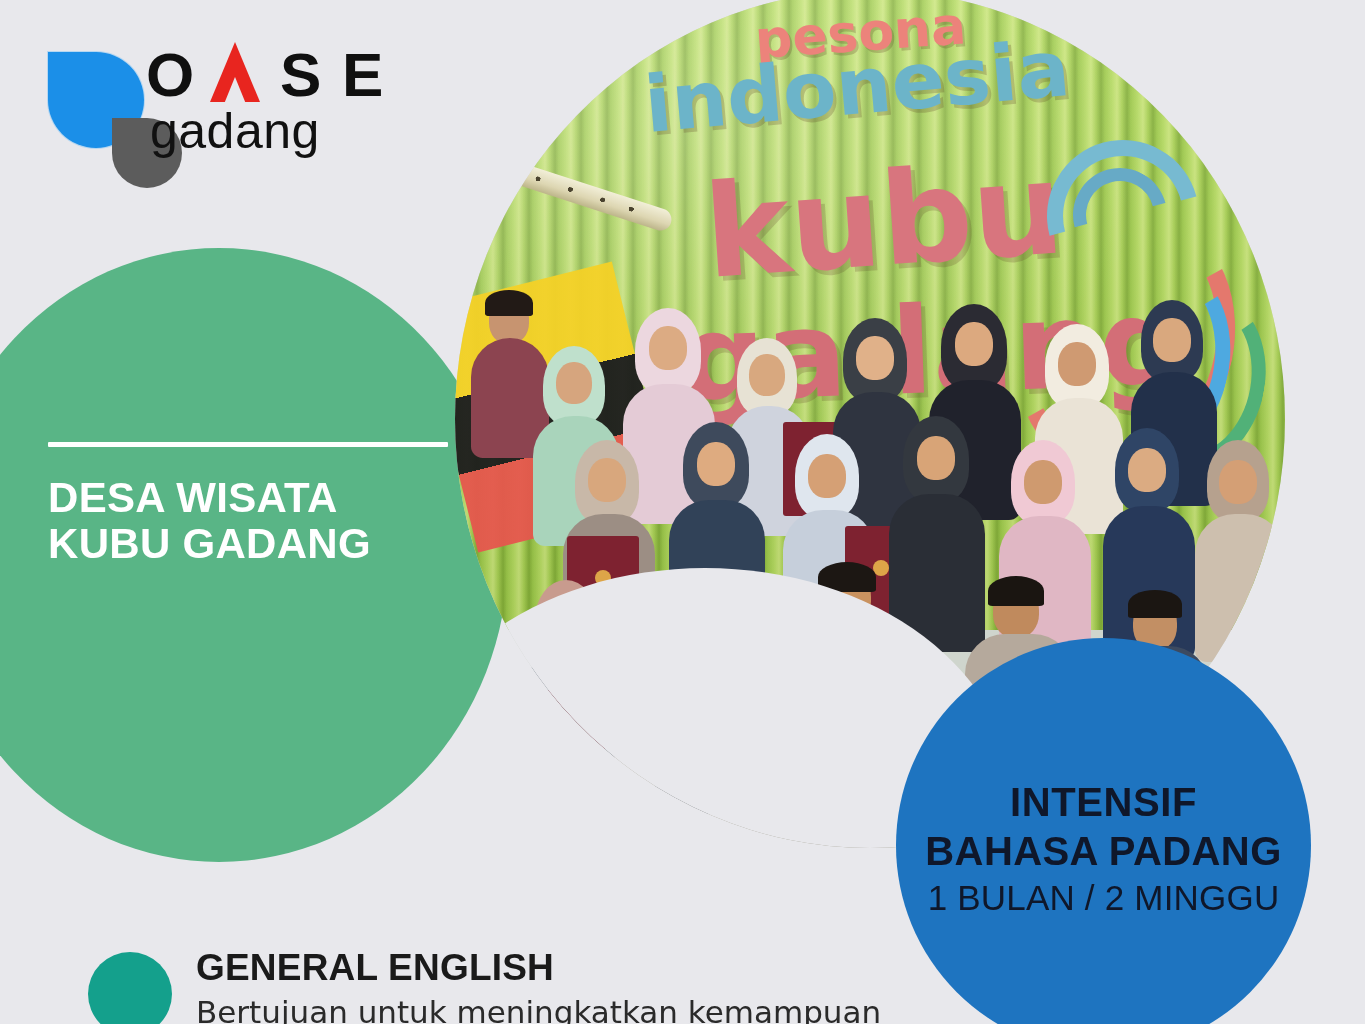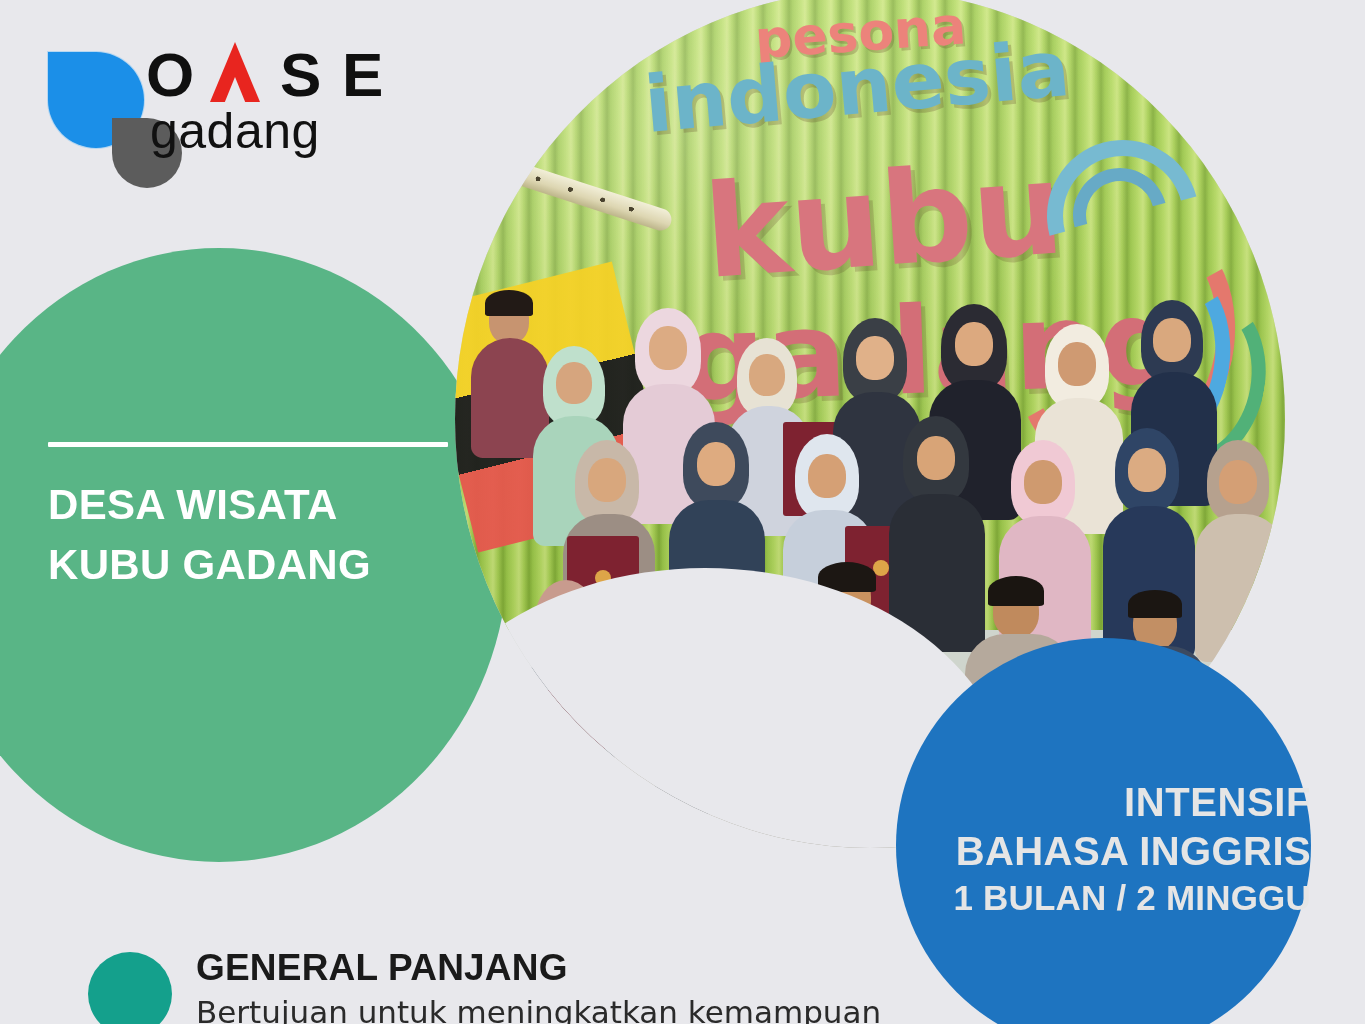--- a/index.html
+++ b/index.html
@@ -59,21 +59,21 @@
     position:absolute;left:-70px;top:248px;width:578px;height:614px;
     background:#59b586;border-radius:50%;
   }
   .green-content{position:absolute;left:118px;top:150px;width:420px;color:#fff;}
   .kg-title{
     font-size:62px;font-weight:700;line-height:64px;letter-spacing:.5px;
     text-transform:uppercase;white-space:pre-line;
   }
   .kg-rule{height:5px;background:#fff;width:400px;margin:44px 0 28px 0;border-radius:1px;}
   .kg-sub{
-    font-size:42px;font-weight:700;line-height:60px;letter-spacing:.3px;
+    font-size:42px;font-weight:700;line-height:46px;letter-spacing:.3px;
     text-transform:uppercase;white-space:pre-line;
   }
   .kg-sub2{
     font-size:29px;font-weight:700;line-height:34px;letter-spacing:.2px;
     text-transform:uppercase;margin-top:4px;
   }
 
   
   .photo-circle{
     position:absolute;left:455px;top:-10px;width:830px;height:858px;
@@ -166,25 +166,25 @@
     position:absolute;left:-60px;bottom:-190px;width:620px;height:470px;
     background:#e8e8ec;border-radius:50%;
   }
 
   
   .blue-circle{
     position:absolute;left:896px;top:638px;width:415px;height:415px;
     border-radius:50%;background:#1e74c0;
   }
   .blue-content{
-    position:absolute;left:0;right:0;top:140px;text-align:right;color:#e5e5e5;
+    position:absolute;left:0;right:0;top:140px;text-align:center;color:#0f172a;
   }
   .bc-1{font-size:40px;font-weight:700;letter-spacing:.6px;line-height:48px;}
   .bc-2{font-size:40px;font-weight:700;letter-spacing:.4px;line-height:50px;}
-  .bc-3{font-size:35px;font-weight:700;letter-spacing:.2px;line-height:44px;}
+  .bc-3{font-size:35px;font-weight:400;letter-spacing:.2px;line-height:44px;}
 
   
   .bullet-dot{
     position:absolute;left:88px;top:952px;width:84px;height:84px;
     border-radius:50%;background:#14a08c;
   }
   .bottom-text{position:absolute;left:196px;top:946px;width:820px;}
   .ge-title{
     font-size:37px;font-weight:700;color:#1a1a1a;letter-spacing:.2px;line-height:44px;
   }
@@ -353,24 +353,24 @@
         <div class="body" style="left:-10px;top:56px;width:104px;height:176px;background:#3c4a60;"></div>
       </div>
     </div>
 
     <div class="photo-cut"></div>
   </div>
 
   <div class="blue-circle">
     <div class="blue-content">
       <div class="bc-1">INTENSIF</div>
-      <div class="bc-2">BAHASA INGGRIS</div>
+      <div class="bc-2">BAHASA PADANG</div>
       <div class="bc-3">1 BULAN / 2 MINGGU</div>
     </div>
   </div>
 
   <div class="bullet-dot"></div>
   <div class="bottom-text">
-    <div class="ge-title">GENERAL PANJANG</div>
+    <div class="ge-title">GENERAL ENGLISH</div>
     <div class="ge-desc">Bertujuan untuk meningkatkan kemampuan</div>
   </div>
 
 </div>
 
 </body></html>

